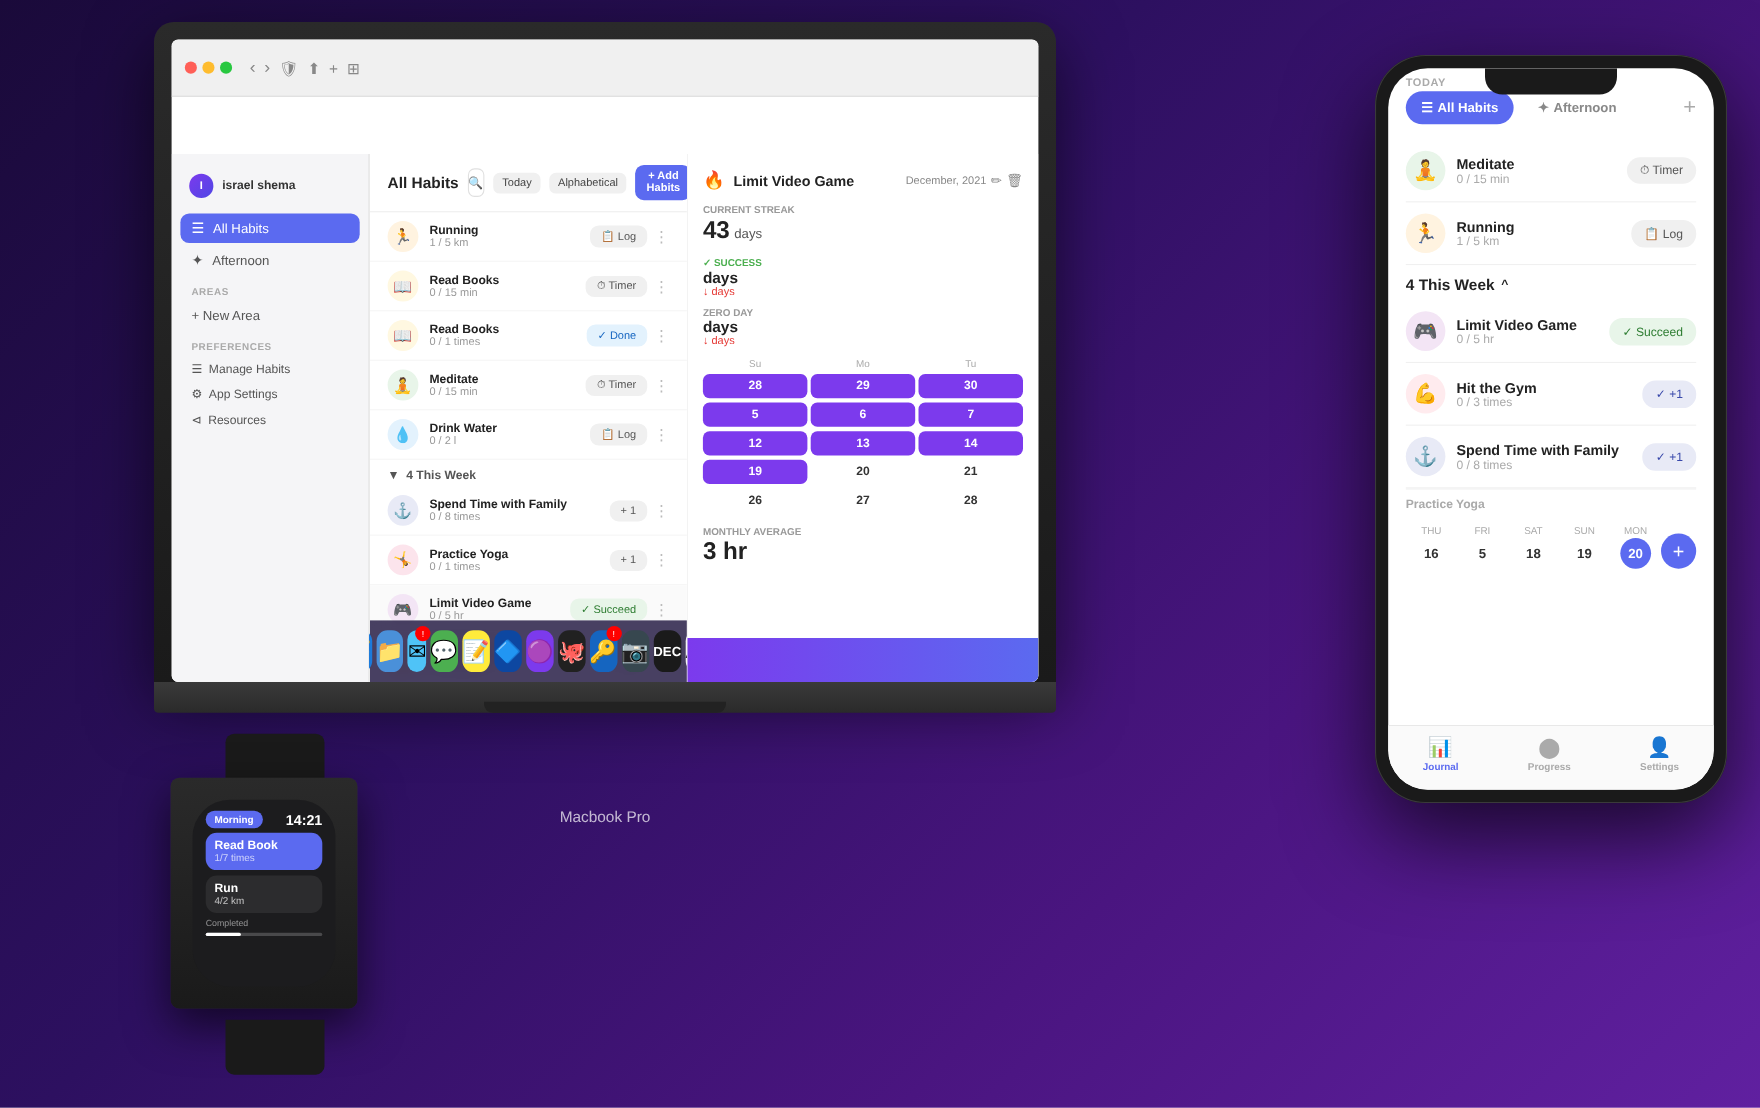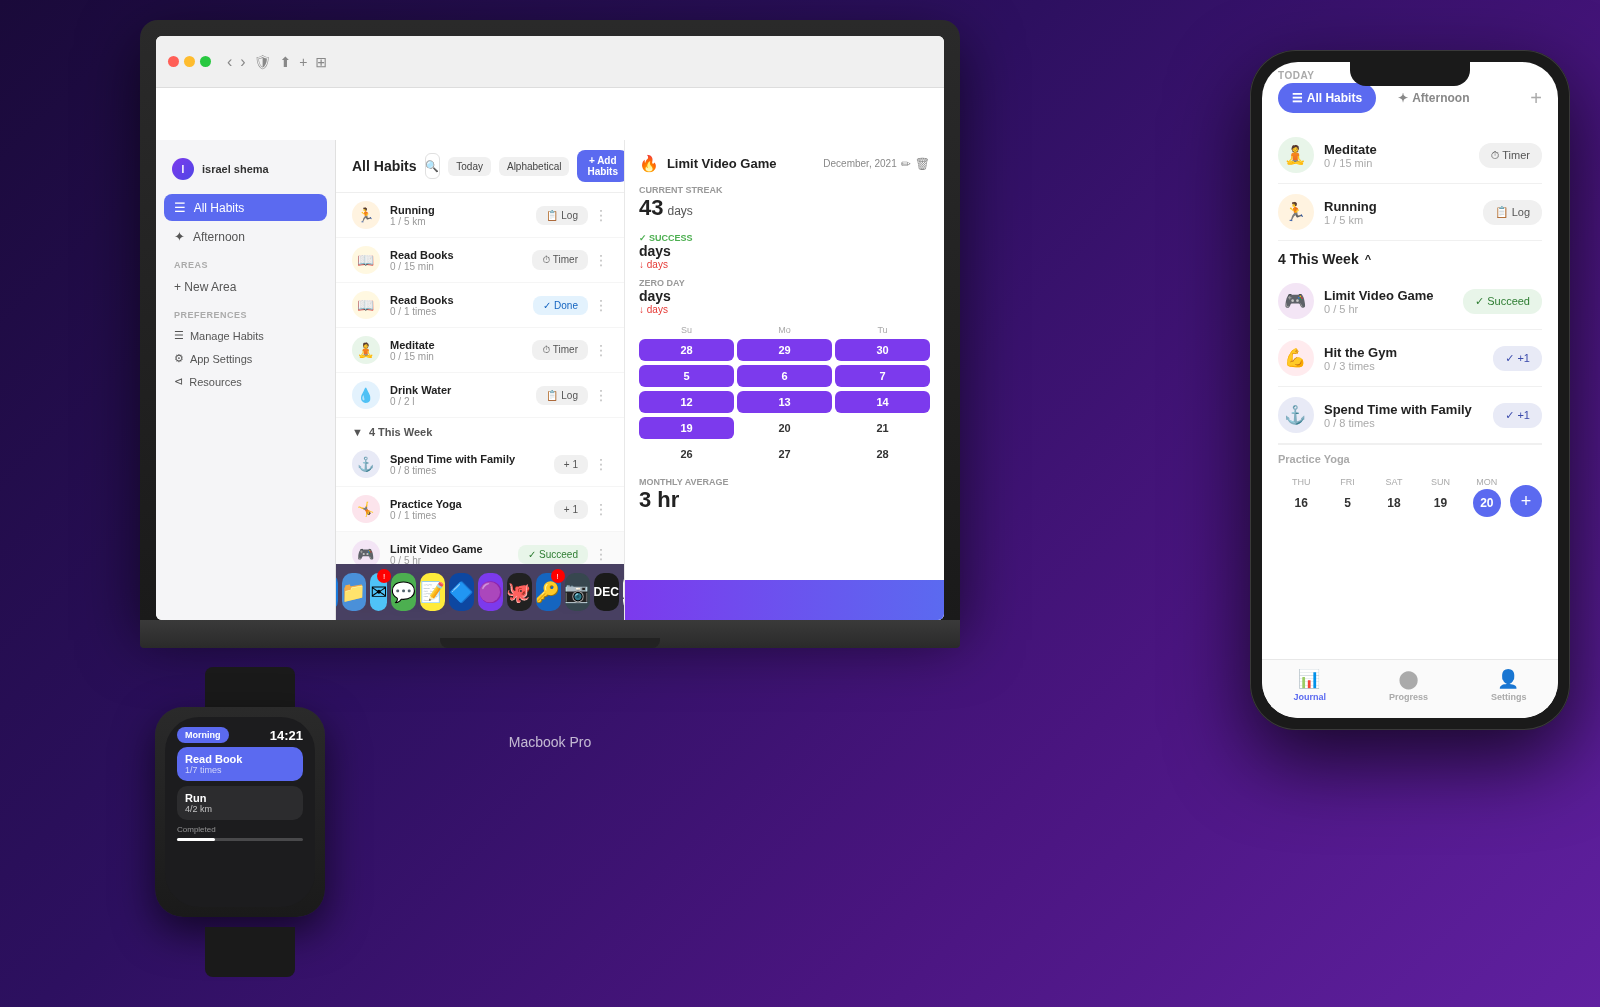--- a/index.html
+++ b/index.html
@@ -523,22 +523,22 @@
     
     .apple-watch {
       position: absolute;
       left: 155px;
       bottom: 70px;
       width: 190px;
       height: 230px;
     }
     .watch-outer {
       background: linear-gradient(180deg, #2a2a2a 0%, #1a1a1a 100%);
-      border-radius: 28px;
-      padding: 10px;
+      border-radius: 8px;
+      padding: 20px;
       width: 170px;
       height: 210px;
       box-shadow: 0 15px 40px rgba(0,0,0,0.6);
       position: relative;
     }
     .watch-band-top {
       position: absolute;
       top: -40px;
       left: 50%;
       transform: translateX(-50%);

